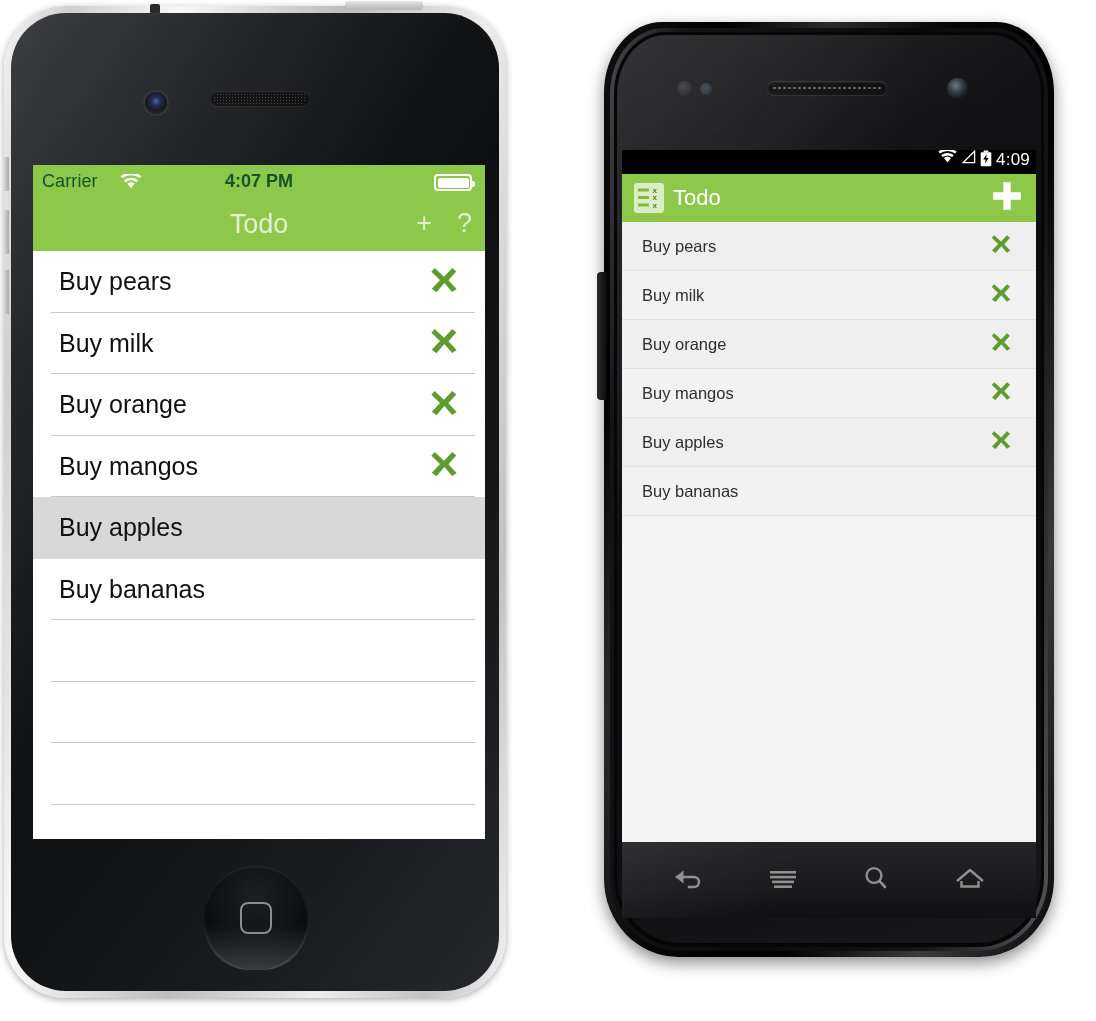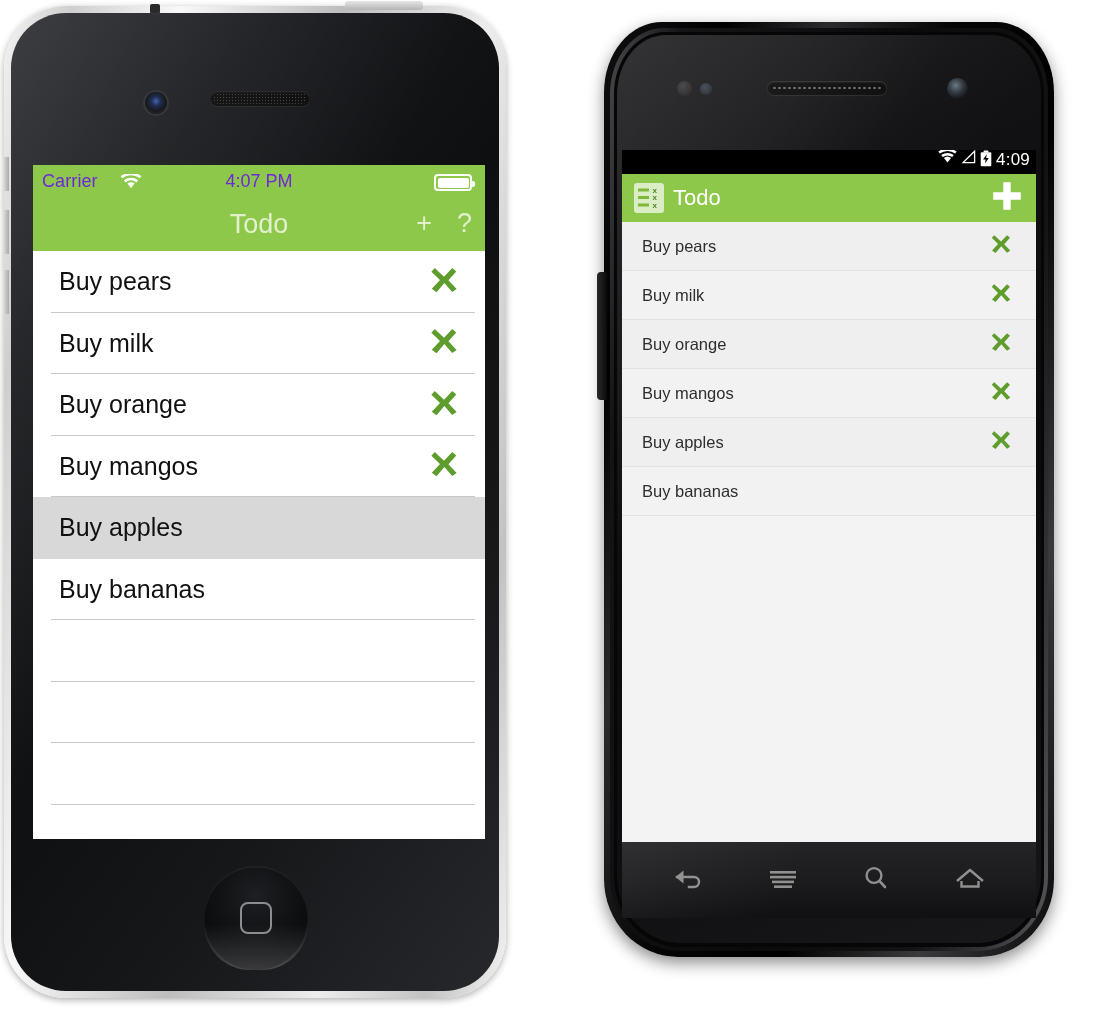--- a/index.html
+++ b/index.html
@@ -35,24 +35,24 @@
   .ip-home{position:absolute;left:204px;top:864px;width:104px;height:104px;border-radius:50%;
     background:radial-gradient(circle at 50% 30%,#1d1f22 0%,#0d0e10 55%,#050506 100%);
     box-shadow:inset 0 1px 2px rgba(255,255,255,.10);}
   .ip-home::after{content:"";position:absolute;left:0;bottom:0;width:104px;height:46px;border-radius:0 0 52px 52px;
     background:linear-gradient(180deg,rgba(255,255,255,0) 0%,rgba(255,255,255,.20) 100%);}
   .ip-homesq{position:absolute;left:36px;top:36px;width:32px;height:32px;border-radius:8px;
     border:2.5px solid #8b8d90;box-sizing:border-box;z-index:2;}
 
   
   .ip-screen{position:absolute;left:33px;top:163px;width:452px;height:674px;background:#ffffff;overflow:hidden;}
-  .ios-statusbar{height:34px;background:var(--green);position:relative;color:#6d28d9;padding-left:15px;}
+  .ios-statusbar{height:34px;background:var(--green);position:relative;color:#14532d;padding-left:15px;}
   .ios-carrier{position:absolute;left:9px;top:6px;font-size:18px;letter-spacing:.1px;}
   .ios-wifi{position:absolute;left:87px;top:9px;}
-  .ios-time{position:absolute;left:0;right:0;top:6px;text-align:center;font-size:18px;font-weight:normal;}
+  .ios-time{position:absolute;left:0;right:0;top:6px;text-align:center;font-size:18px;font-weight:bold;}
   .ios-battery{position:absolute;right:13px;top:9px;width:38px;height:17px;border:2px solid #fff;border-radius:4px;box-sizing:border-box;}
   .ios-battery::before{content:"";position:absolute;left:1.5px;top:1.5px;right:1.5px;bottom:1.5px;background:#fff;border-radius:2px;}
   .ios-battery::after{content:"";position:absolute;right:-5px;top:5px;width:3px;height:6px;background:#fff;border-radius:0 2px 2px 0;}
   .ios-navbar{height:52px;background:var(--green);position:relative;}
   .ios-title{position:absolute;left:0;right:0;top:10px;text-align:center;font-size:27px;color:#e2f0cd;}
   .ios-navbtn{position:absolute;top:9px;color:#e2f0cd;font-size:27px;cursor:pointer;}
   .ios-plus{right:53px;}
   .ios-help{right:13px;}
   .ios-list{background:#fff;}
   .ios-row{height:61.5px;position:relative;display:flex;align-items:center;background:#fff;}

